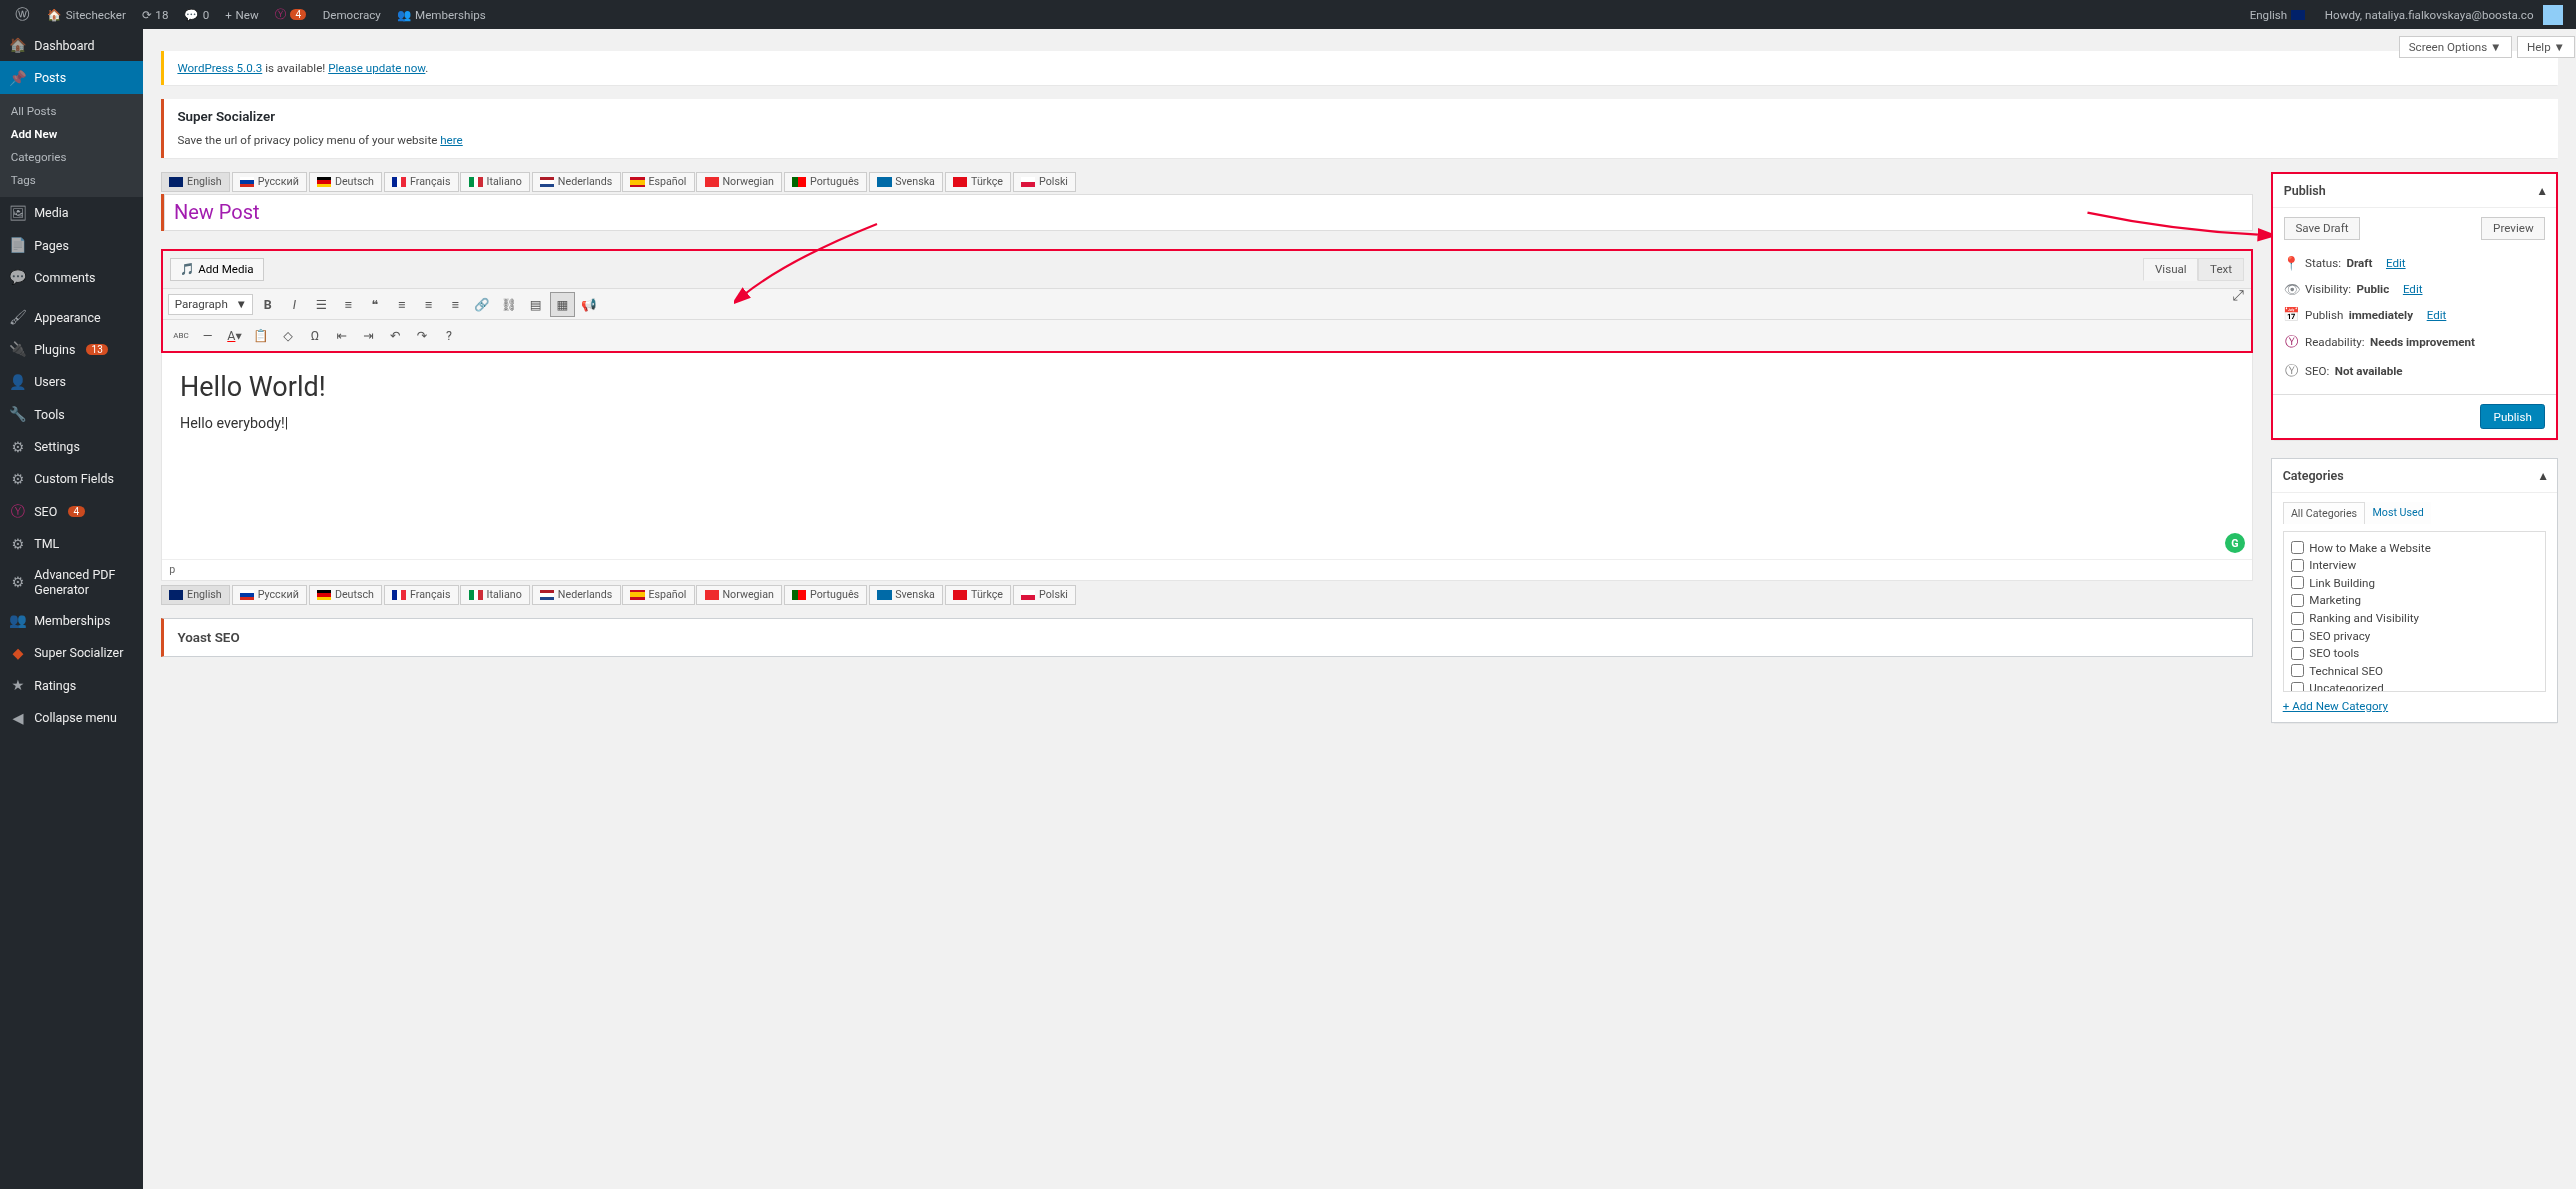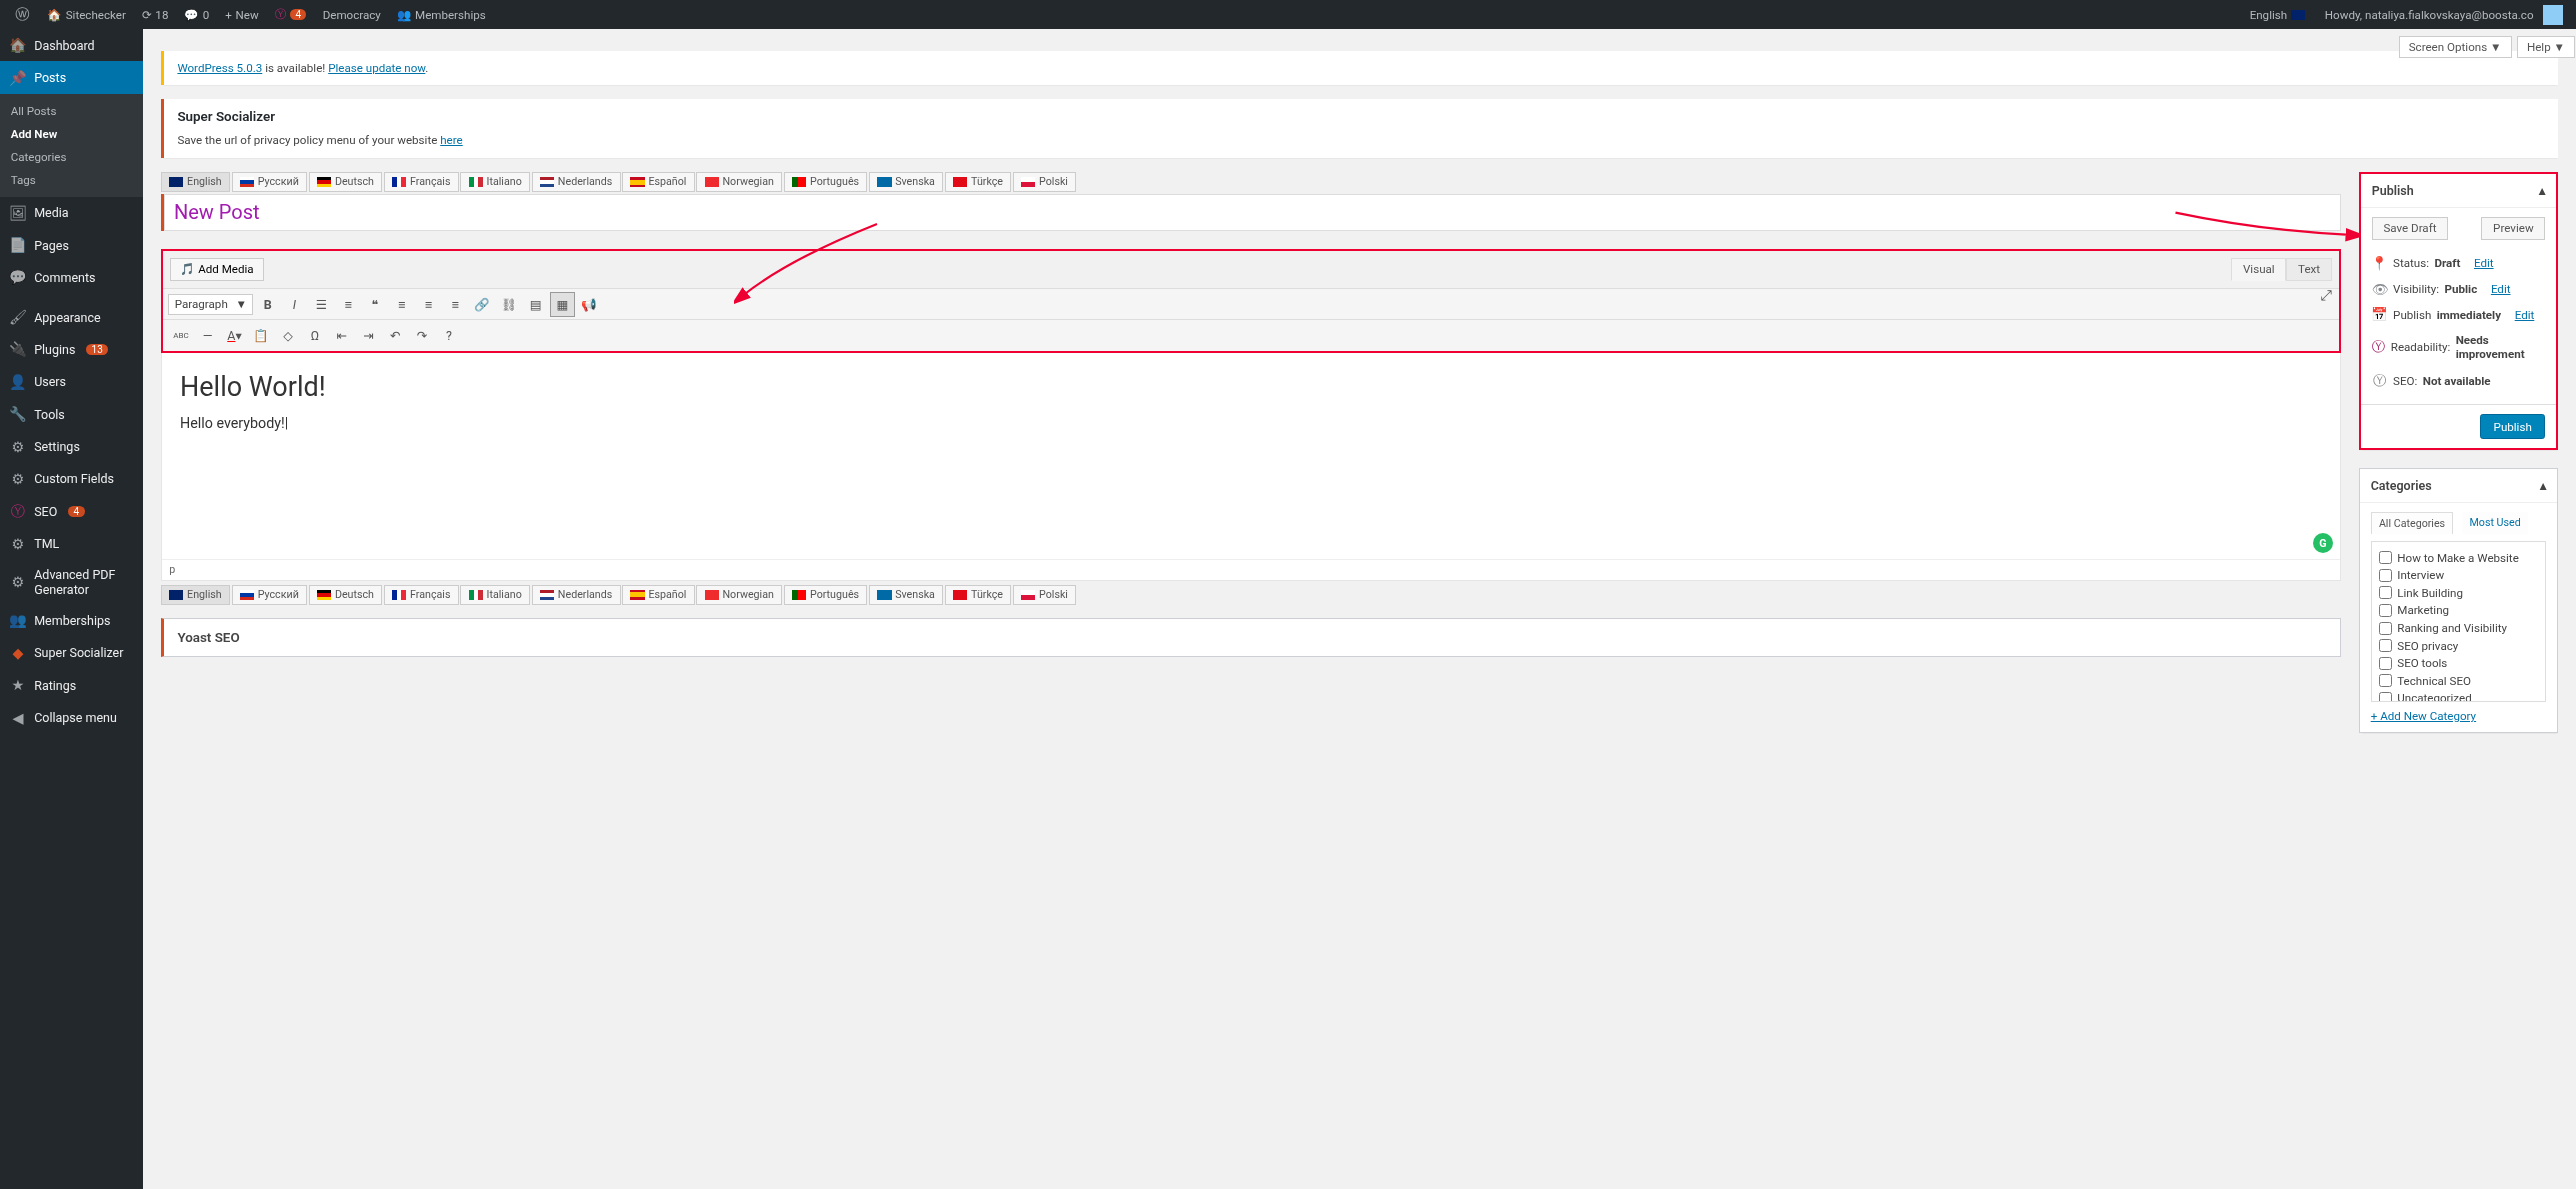--- a/index.html
+++ b/index.html
@@ -26,21 +26,21 @@
 .top-opt-btn{background:#fff;border:0.9px solid #ccc;padding:2.7px 9px;font-size:11.6px;cursor:pointer;color:#555}
 .content{padding:9px 18px 18px 18px}
 .notice{background:#fff;border-left:3.6px solid #ffb900;padding:10px 13.4px;margin:13.4px 0;box-shadow:0 0.9px 0.9px rgba(0,0,0,.04)}
 .notice a{color:#0073aa;text-decoration:underline}
 h1.page-title{font-size:20.6px;font-weight:400;color:#23282d;margin:0 0 12.5px 0}
 .ss-notice{background:#fff;border-left:3.6px solid #d54e21;padding:10.7px 13.4px;margin:0 0 13.4px 0;box-shadow:0 0.9px 0.9px rgba(0,0,0,.04)}
 .ss-notice h3{font-size:13.4px;font-weight:600;margin-bottom:9px;color:#23282d}
 .ss-notice a{color:#0073aa;text-decoration:underline}
 .edit-cols{display:flex;gap:18px}
 .edit-main{flex:1;min-width:0}
-.edit-side{width:199px;flex-shrink:0}
+.edit-side{width:287px;flex-shrink:0}
 .lang-tabs{display:flex;gap:1.8px;margin-bottom:1.8px;flex-wrap:wrap}
 .lang-tab{background:#f7f7f7;border:0.9px solid #ccc;padding:2.7px 7.2px;font-size:10.7px;cursor:pointer;display:flex;align-items:center;gap:3.6px;color:#555}
 .lang-tab.active{background:#e0e0e0}
 .flag{width:14.3px;height:10px;display:inline-block;background:#ddd;position:relative}
 .flag-gb{background:linear-gradient(#012169,#012169)}
 .flag-ru{background:linear-gradient(#fff 33%,#0039a6 33% 66%,#d52b1e 66%)}
 .flag-de{background:linear-gradient(#000 33%,#dd0000 33% 66%,#ffce00 66%)}
 .flag-fr{background:linear-gradient(90deg,#002395 33%,#fff 33% 66%,#ed2939 66%)}
 .flag-it{background:linear-gradient(90deg,#009246 33%,#fff 33% 66%,#ce2b37 66%)}
 .flag-nl{background:linear-gradient(#ae1c28 33%,#fff 33% 66%,#21468b 66%)}
@@ -75,21 +75,21 @@
 .panel.hl{border:2.7px solid #e03}
 .panel-head{padding:9px 10.7px;font-size:12.5px;font-weight:600;border-bottom:0.9px solid #eee;display:flex;justify-content:space-between;align-items:center;cursor:pointer}
 .panel-body{padding:9px 10.7px;font-size:11.6px}
 .pub-btns{display:flex;justify-content:space-between;margin-bottom:10.7px}
 .wp-btn{background:#f7f7f7;border:0.9px solid #ccc;padding:3.6px 10.7px;font-size:11.6px;cursor:pointer;color:#555}
 .pub-row{display:flex;align-items:center;gap:5.4px;padding:5.4px 0;font-size:11.6px}
 .pub-row a{color:#0073aa;text-decoration:underline;cursor:pointer}
 .pub-icon{width:16px;color:#82878c;font-size:13.4px;text-align:center}
 .pub-footer{border-top:0.9px solid #ddd;padding:9px 10.7px;text-align:right}
 .btn-primary{background:#0085ba;border:0.9px solid #006799;color:#fff;padding:4.5px 12.5px;font-size:11.6px;cursor:pointer;border-radius:2.7px}
-.cat-tabs{display:flex;gap:9px;padding-bottom:7.2px}
+.cat-tabs{display:flex;padding-bottom:7.2px}
 .cat-tab{font-size:10.7px;color:#555;cursor:pointer;border:0.9px solid #ddd;border-bottom:none;padding:3.6px 7.2px;background:#fdfdfd}
 .cat-tab.inactive{border:none;color:#0073aa}
 .cat-list{border:0.9px solid #ddd;padding:7.2px;max-height:161px;overflow:auto}
 .cat-item{display:flex;align-items:center;gap:5.4px;padding:1.8px 0;font-size:11.6px}
 .cat-item input{margin:0}
 .add-cat{color:#0073aa;text-decoration:underline;cursor:pointer;display:block;margin-top:7.2px;font-size:11.6px}
 .arrow{position:absolute;pointer-events:none}
 .yoast-panel{background:#fff;border:0.9px solid #ccd0d4;border-left:3.6px solid #d54e21;padding:10.7px 13.4px;margin-top:13.4px;font-size:13.4px;font-weight:600}
 </style>
 </head>

